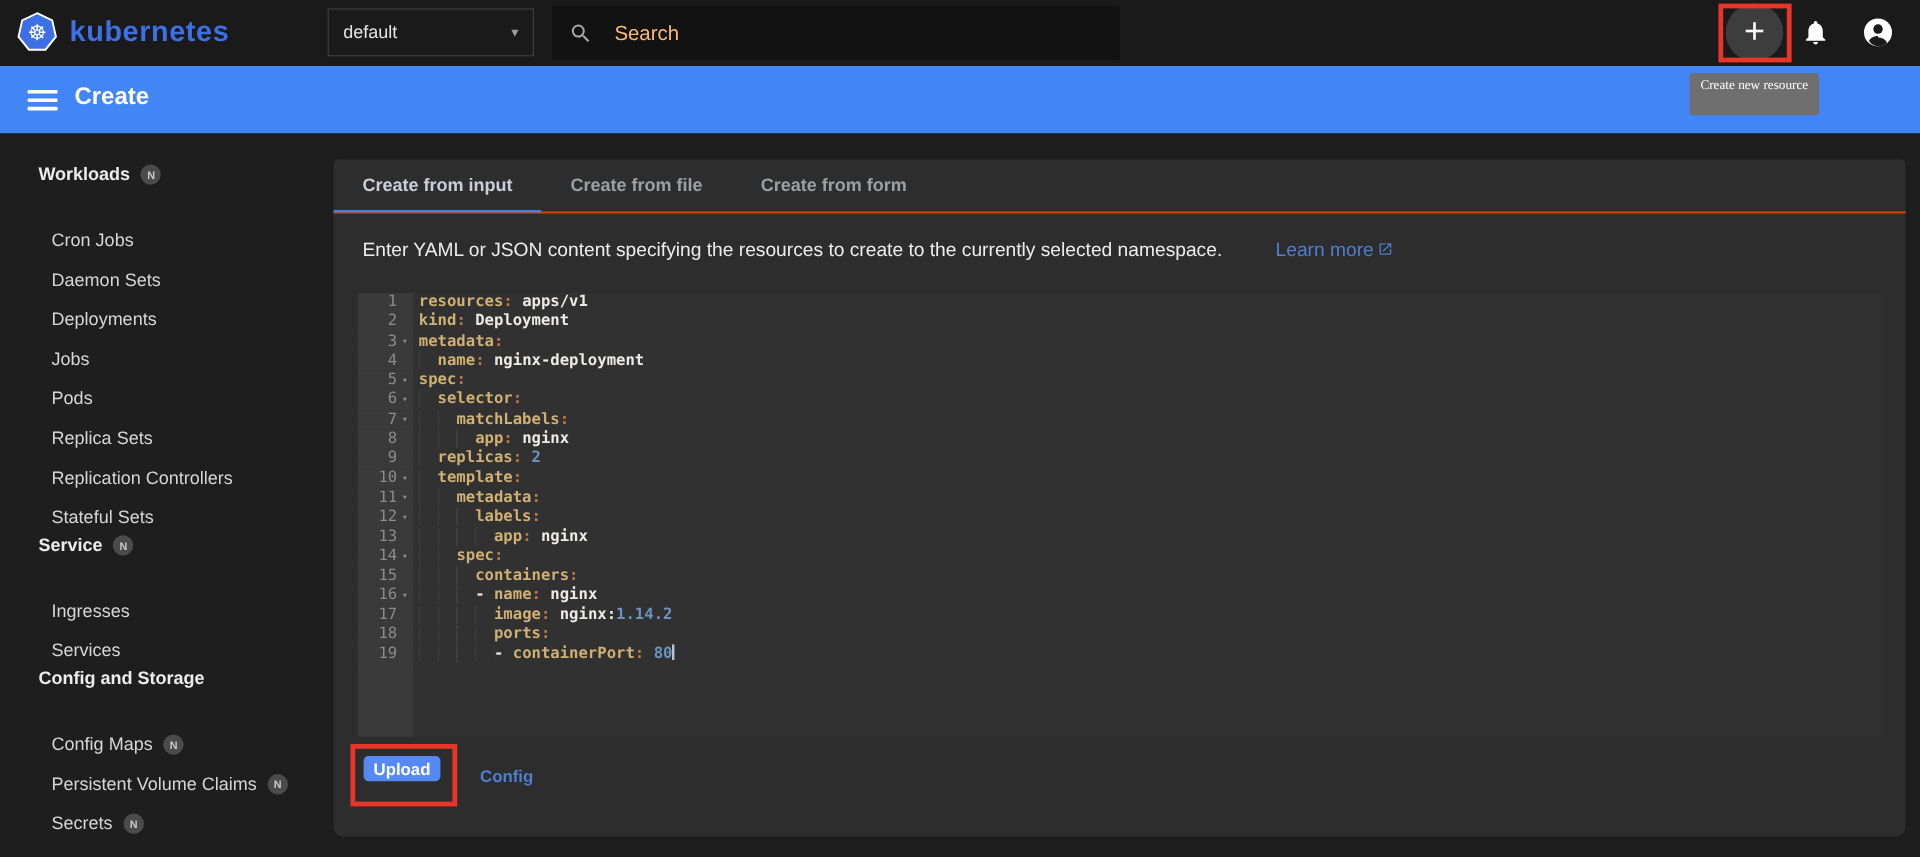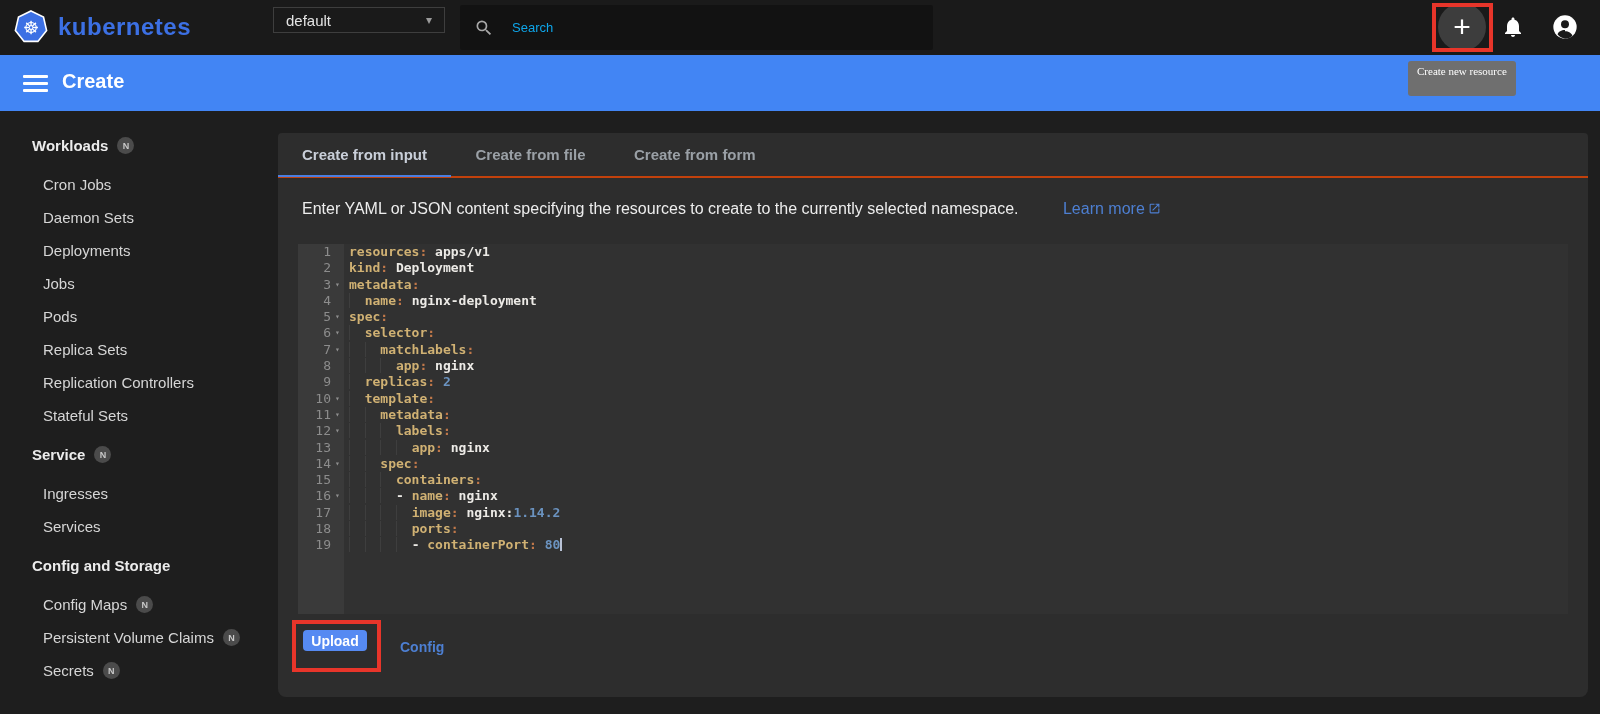--- a/index.html
+++ b/index.html
@@ -4,27 +4,27 @@
 <style>
   * { margin:0; padding:0; box-sizing:border-box; }
   html,body { width:1600px; height:714px; background:#1e1e1e; overflow:hidden;
               font-family:"Liberation Sans", sans-serif; }
   .stage { position:relative; width:1600px; height:714px; background:#1e1e1e; }
 
   
   .topbar { position:absolute; left:0; top:0; width:1600px; height:55px; background:#1a1a1a; }
   .brand { position:absolute; left:14px; top:10px; display:flex; align-items:center; gap:10px; }
   .brand-name { color:#3c70e4; font-size:24px; font-weight:bold; letter-spacing:.5px; }
-  .ns-select { position:absolute; left:273px; top:7px; width:172px; height:26px;
+  .ns-select { position:absolute; left:273px; top:7px; width:172px; height:40px;
                border:1px solid #3e3e3e; display:flex; align-items:center; padding:0 12px;
                color:#e4e4e4; font-size:15px; cursor:pointer; }
   .ns-caret { margin-left:auto; color:#9a9a9a; font-size:12px; }
   .searchbox { position:absolute; left:460px; top:5px; width:473px; height:45px; background:#121212;
                display:flex; align-items:center; padding:0 14px; border-radius:2px; }
-  .search-ph { color:#0ea5e9; font-size:13px; margin-left:18px; }
+  .search-ph { color:#fdba74; font-size:17px; margin-left:18px; }
   .plus-btn { position:absolute; left:1438px; top:3px; width:48px; height:48px; border-radius:50%;
               background:#3d3d3d; display:flex; align-items:center; justify-content:center;
               color:#fff; font-size:30px; font-weight:300; cursor:pointer; line-height:1; }
   .icon-btn { position:absolute; cursor:pointer; }
   .annotation { position:absolute; border:4px solid #e8352a; background:transparent; pointer-events:none; }
   .ann-create { left:1432px; top:3px; width:61px; height:49px; }
 
   
   .appbar { position:absolute; left:0; top:55px; width:1600px; height:56px; background:#4285f4; }
   .burger { position:absolute; left:23px; top:20px; width:25px; height:17px; cursor:pointer;
@@ -34,21 +34,21 @@
 
   .tooltip { position:absolute; left:1408px; top:61px; height:35px; background:#6f6f6f; color:#fff;
              font-size:11px; line-height:21px; padding:0 9px; border-radius:3px; white-space:nowrap;font-family:Liberation Serif, serif; }
 
   
   .sidebar { position:absolute; left:0; top:111px; width:278px; height:603px; padding-top:26px; }
   .nav-group { margin-top:6px; }
   .nav-group:first-child { margin-top:0; }
   .nav-header { height:33px; display:flex; padding-left:32px;
                 color:#ececec; font-size:15px; font-weight:bold; margin-bottom:6px; cursor:pointer; }
-  .nav-item { height:33px; display:flex; align-items:flex-start; padding-left:43px;
+  .nav-item { height:33px; display:flex; align-items:flex-end; padding-left:43px;
               color:#d6d6d6; font-size:15px; cursor:pointer; }
   .badge { display:inline-flex; align-items:center; justify-content:center; width:17px; height:17px;
            border-radius:50%; background:#4b4b4b; color:#c9c9c9; font-size:9px; font-weight:bold;
            margin-left:9px; }
 
   
   .card { position:absolute; left:278px; top:133px; width:1310px; height:564px; background:#2d2d2d;
           border-radius:4px 4px 8px 8px; }
   .tabs { display:flex; height:45px; border-bottom:2px solid #c2410c; }
   .tab { min-width:159px; padding:0 24px; display:flex; align-items:center; justify-content:center;

